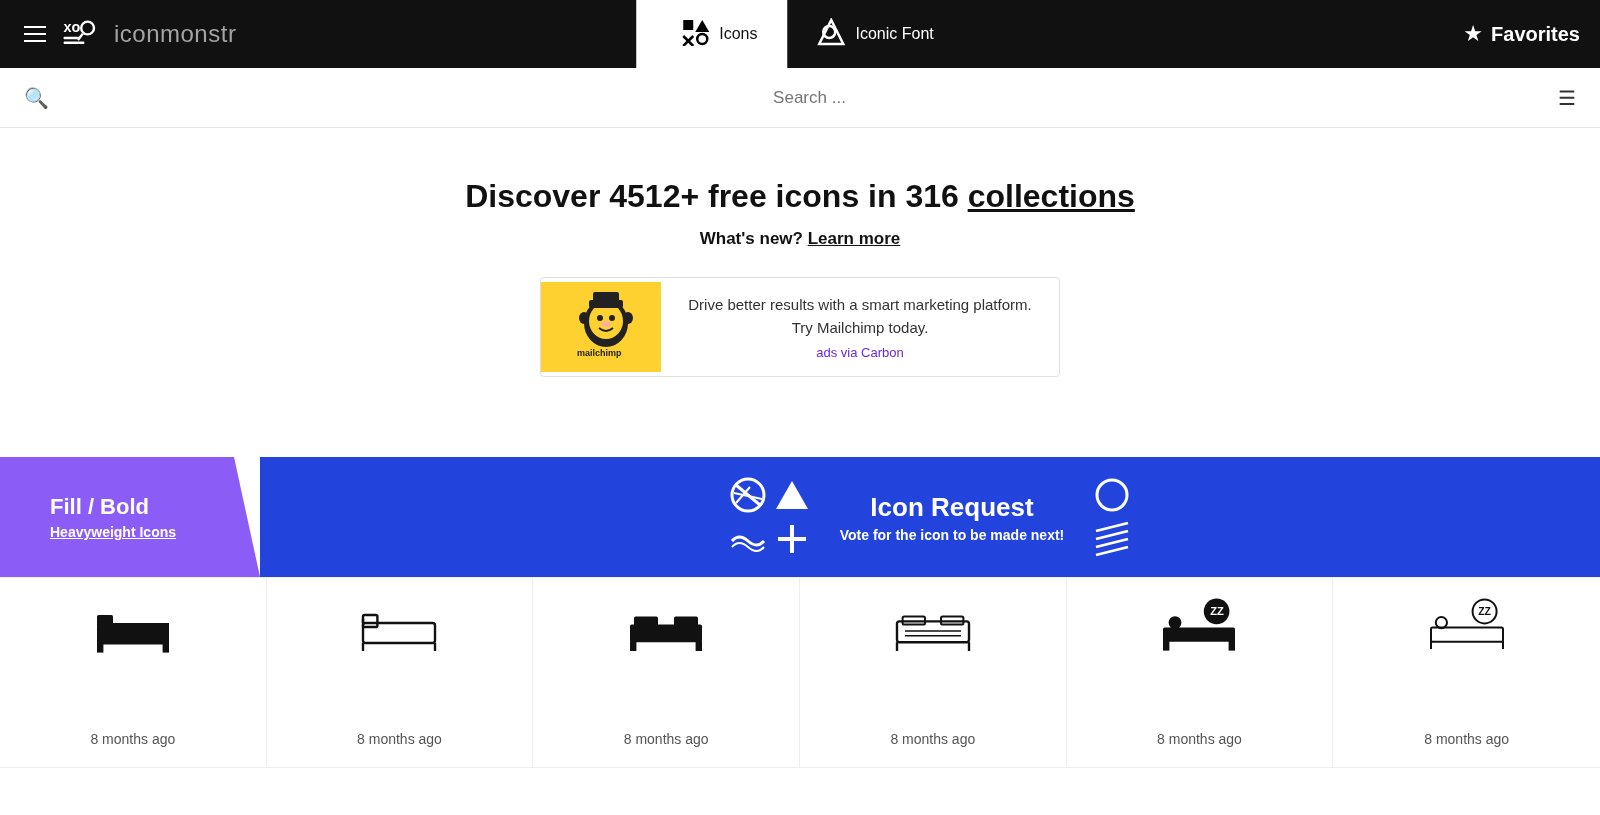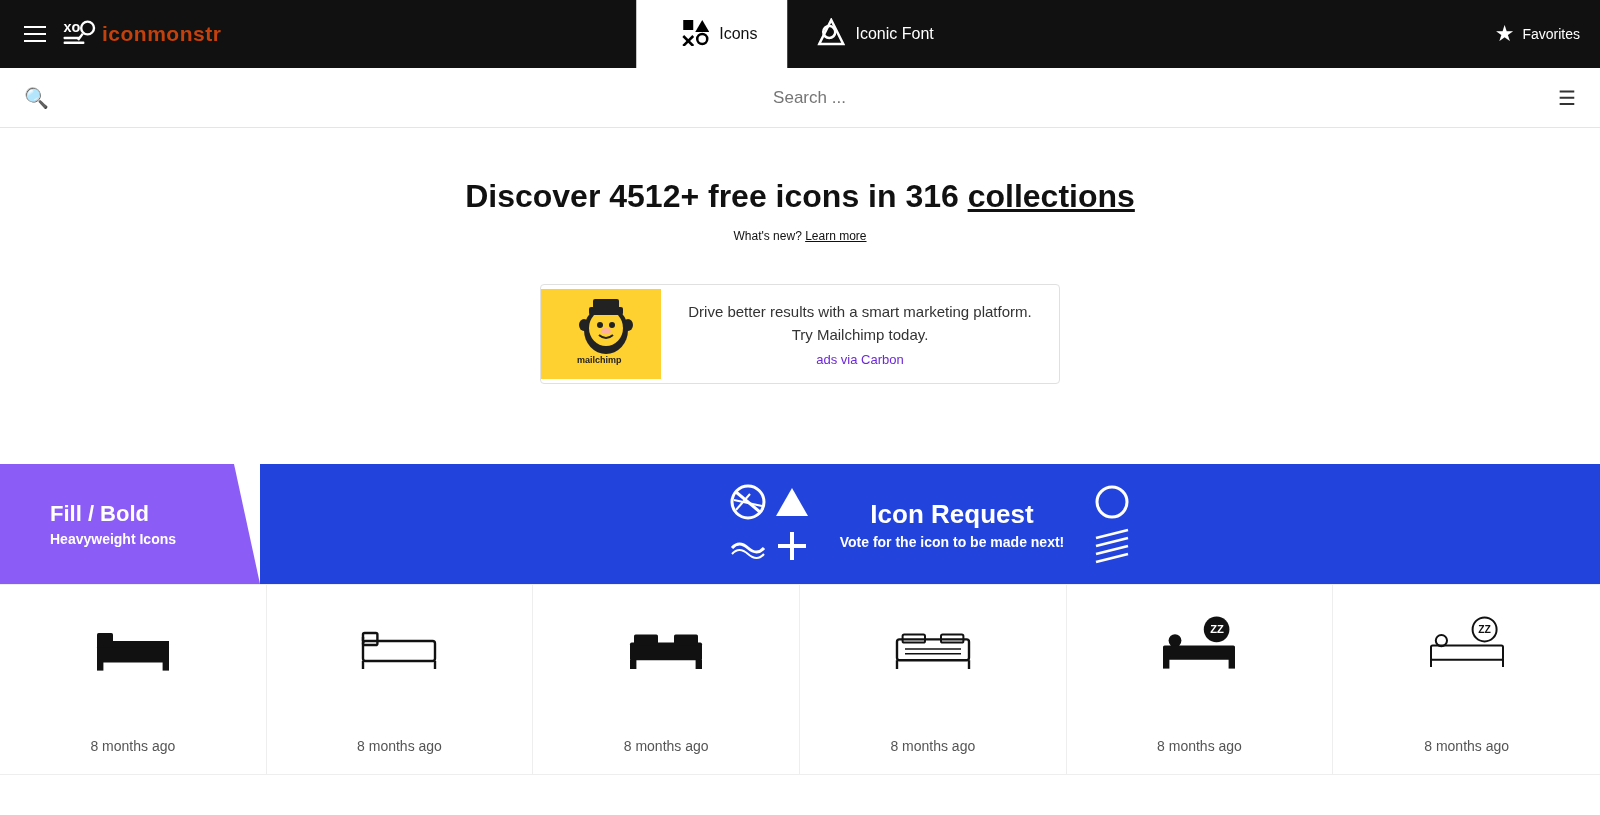--- a/index.html
+++ b/index.html
@@ -29,30 +29,30 @@
     }
     .hamburger-icon span {
       display: block;
       width: 22px;
       height: 2px;
       background: #fff;
     }
     .logo-area {
       display: flex;
       align-items: center;
-      gap: 0;
+      gap: 12px;
     }
     .logo-icon {
       width: 40px;
       height: 36px;
     }
     .logo-text {
-      color: #c2410c;
-      font-size: 21px;
-      font-weight: 700;
+      color: #a3a3a3;
+      font-size: 24px;
+      font-weight: 400;
       letter-spacing: 0.5px;
     }
     .header-center {
       position: absolute;
       left: 50%;
       transform: translateX(-50%);
       display: flex;
       align-items: stretch;
       height: 68px;
     }
@@ -80,22 +80,22 @@
       display: flex;
       align-items: center;
       gap: 8px;
       color: #fff;
       cursor: pointer;
     }
     .star-icon {
       font-size: 22px;
     }
     .favorites-text {
-      font-size: 14px;
-      font-weight: 400;
+      font-size: 20px;
+      font-weight: 700;
     }
 
     
     .search-bar {
       display: flex;
       align-items: center;
       padding: 0 24px;
       height: 60px;
       border-bottom: 1px solid #e5e5e5;
     }
@@ -128,24 +128,24 @@
       font-size: 32px;
       font-weight: 800;
       color: #111;
       margin-bottom: 14px;
     }
     .hero-title a {
       color: #111;
       margin-top: 16px;
     }
     .hero-subtitle {
-      font-size: 12px;
-      font-weight: 400;
+      font-size: 17px;
+      font-weight: 700;
       color: #111;
-      margin-bottom: 41px;
+      margin-bottom: 28px;
     }
     .hero-subtitle a {
       text-decoration: underline;
       color: #111;
     }
 
     
     .ad-card {
       display: flex;
       align-items: center;
@@ -209,20 +209,21 @@
     .feature-title {
       color: #fff;
       font-size: 22px;
       font-weight: 700;
     }
     .feature-sub {
       color: #fff;
       font-size: 14px;
       font-weight: 600;
       margin-top: 4px;
+      text-decoration: underline;
     }
     .feature-request {
       background: #2244DD;
       flex: 1;
       display: flex;
       align-items: center;
       justify-content: center;
       gap: 30px;
       padding: 0 36px;
     }
@@ -255,21 +256,21 @@
 
     
     .icon-grid {
       display: grid;
       grid-template-columns: repeat(6, 1fr);
       border-top: 1px solid #eee;
     }
     .icon-cell {
       border-right: 1px solid #eee;
       border-bottom: 1px solid #eee;
-      padding: 30px 20px 20px;
+      padding: 19px 20px 20px;
       display: flex;
       flex-direction: column;
       align-items: center;
       cursor: pointer;
       min-height: 190px;
       justify-content: flex-start;
     }
     .icon-cell:last-child {
       border-right: none;
     }

